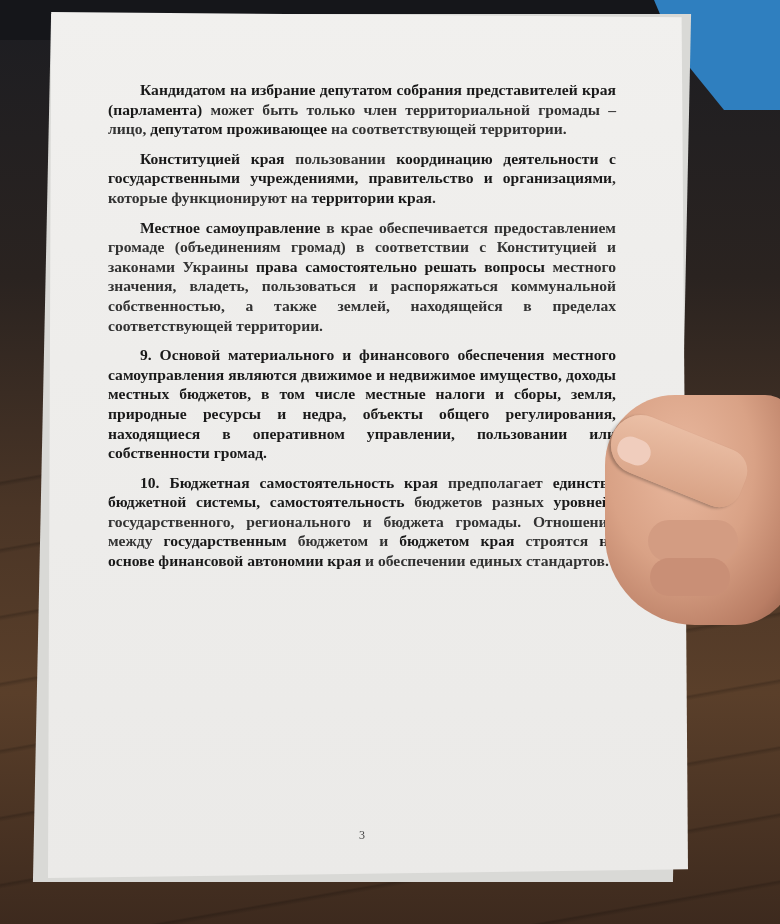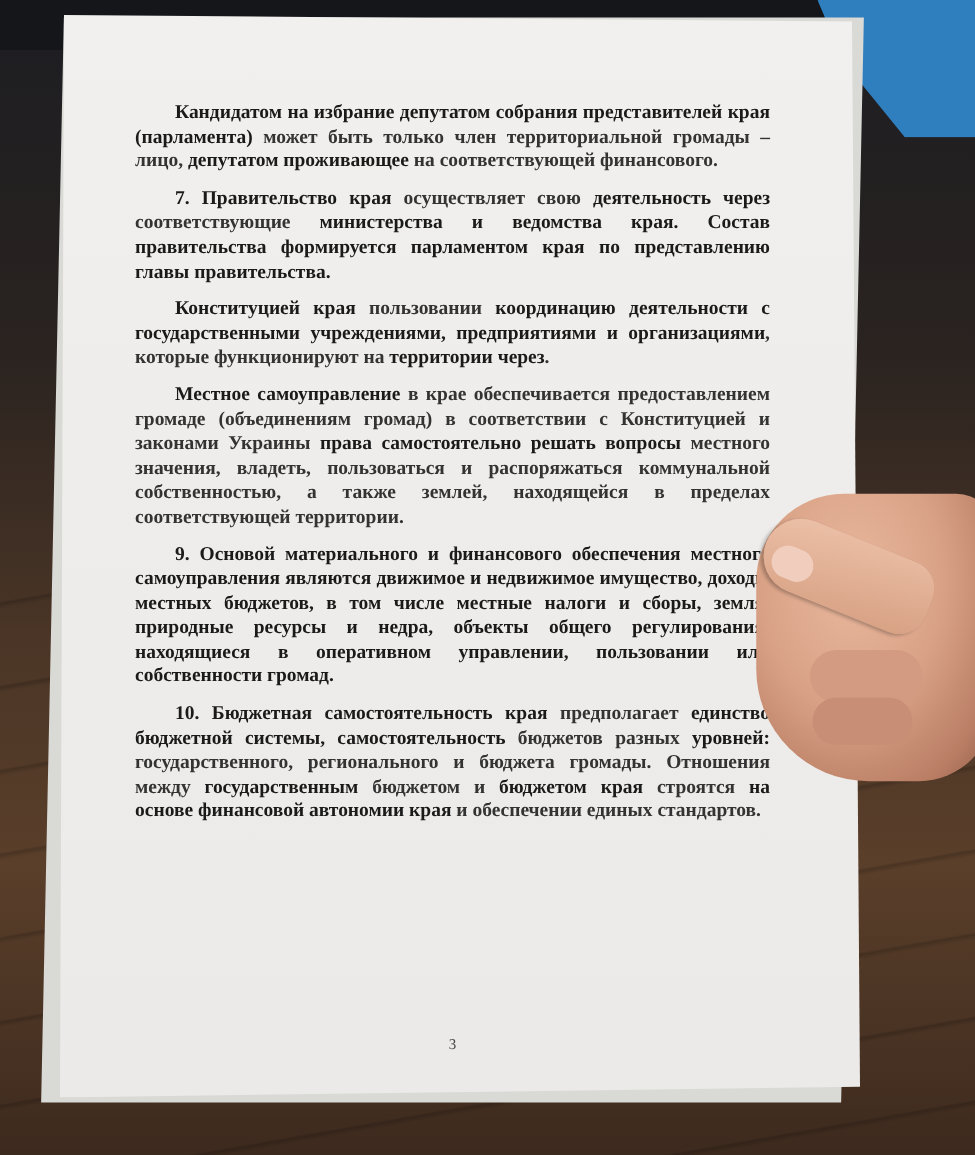--- a/index.html
+++ b/index.html
@@ -74,23 +74,22 @@
 </head>
 <body>
 
 <div class="bg-dark-top"></div>
 <div class="bg-blue"></div>
 <div class="bg-floor-lines"></div>
 
 <div class="paper-back"></div>
 <div class="paper">
   <div class="content">
-    <p class="para"><b>Кандидатом на избрание депутатом собрания представителей края (парламента)</b><span class="n"> может быть только член территориальной громады – лицо, </span><b>депутатом проживающее</b><span class="n"> на соответствующей финансового.</span></p>
-    <p class="para"><b>7. Правительство края</b><span class="n"> осуществляет свою </span><b>деятельность через</b><span class="n"> соответствующие </span><b>министерства и ведомства края. Состав правительства формируется парламентом края по представлению главы правительства.</b></p>
-    <p class="para"><b>Конституцией края</b><span class="n"> пользовании </span><b>координацию деятельности с государственными учреждениями, предприятиями и организациями</b><span class="n">, которые функционируют на </span><b>территории через</b><span class="n">.</span></p>
+    <p class="para"><b>Кандидатом на избрание депутатом собрания представителей края (парламента)</b><span class="n"> может быть только член территориальной громады – лицо, </span><b>депутатом проживающее</b><span class="n"> на соответствующей территории.</span></p>
+    <p class="para"><b>Конституцией края</b><span class="n"> пользовании </span><b>координацию деятельности с государственными учреждениями, правительство и организациями</b><span class="n">, которые функционируют на </span><b>территории края</b><span class="n">.</span></p>
     <p class="para"><b>Местное самоуправление</b><span class="n"> в крае обеспечивается предоставлением громаде (объединениям громад) в соответствии с Конституцией и законами Украины </span><b>права самостоятельно решать вопросы</b><span class="n"> местного значения, владеть, пользоваться и распоряжаться коммунальной собственностью, а также землей, находящейся в пределах соответствующей территории.</span></p>
     <p class="para"><b>9. Основой материального и финансового обеспечения местного самоуправления являются движимое и недвижимое имущество, доходы местных бюджетов, в том числе местные налоги и сборы, земля, природные ресурсы и недра, объекты общего регулирования, находящиеся в оперативном управлении, пользовании или собственности громад.</b></p>
     <p class="para"><b>10. Бюджетная самостоятельность края</b><span class="n"> предполагает </span><b>единство бюджетной системы, самостоятельность</b><span class="n"> бюджетов разных </span><b>уровней:</b><span class="n"> государственного, регионального и бюджета громады. Отношения между </span><b>государственным</b><span class="n"> бюджетом и </span><b>бюджетом края</b><span class="n"> строятся </span><b>на основе финансовой автономии края</b><span class="n"> и обеспечении единых стандартов.</span></p>
     <div class="page-num">3</div>
   </div>
 </div>
 
 <div class="hand"></div>
 <div class="finger2"></div>
 <div class="finger3"></div>

